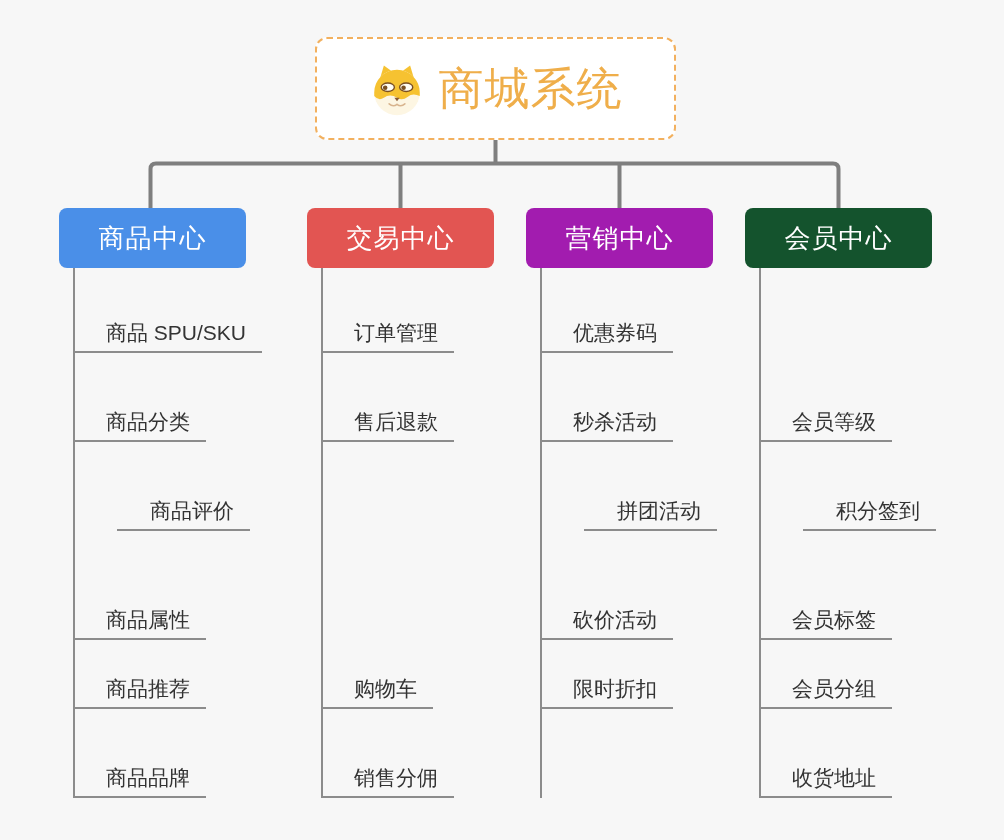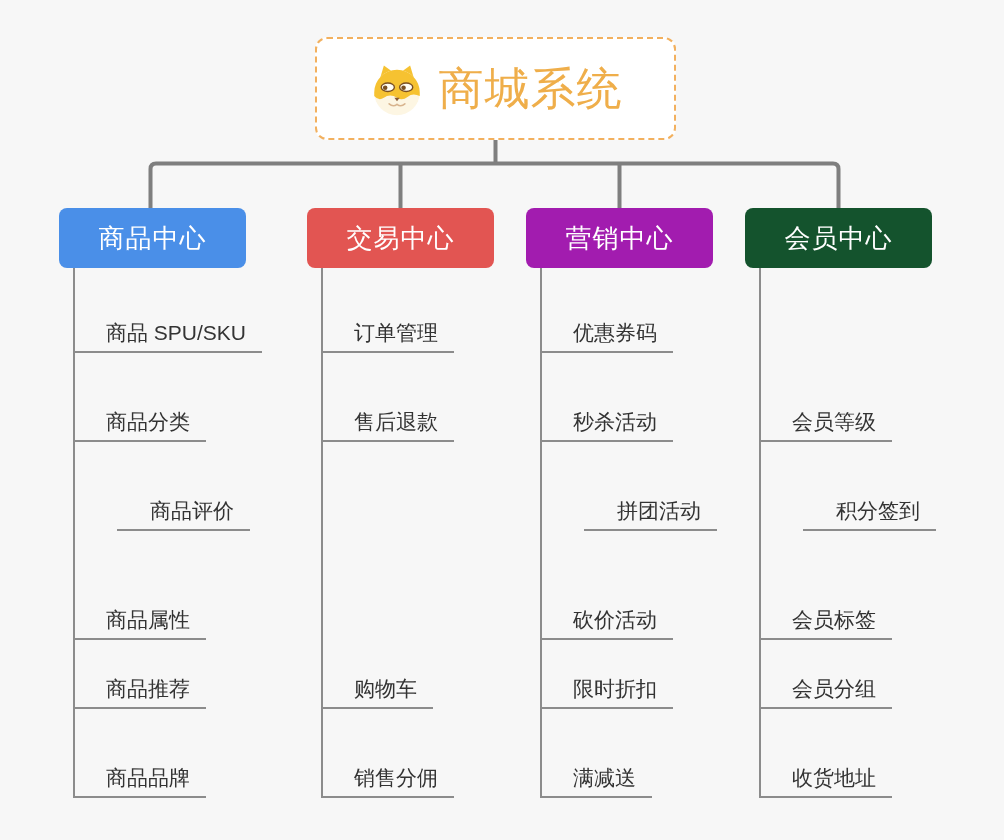--- a/index.html
+++ b/index.html
@@ -147,21 +147,20 @@
   </div>
 
   <div class="branch col-2">
     <div class="branch-header" style="background: #a21caf;">营销中心</div>
     <div class="trunk"></div>
     <div class="topic row-0">优惠券码</div>
     <div class="topic row-1">秒杀活动</div>
     <div class="topic row-2">拼团活动</div>
     <div class="topic row-4">限时折扣</div>
     <div class="topic row-3">砍价活动</div>
-    <div class="topic row-5">满减送</div>
   </div>
 
   <div class="branch col-3">
     <div class="branch-header" style="background: #14532d;">会员中心</div>
     <div class="trunk"></div>
     <div class="topic row-1">会员等级</div>
     <div class="topic row-2">积分签到</div>
     <div class="topic row-3">会员标签</div>
     <div class="topic row-4">会员分组</div>
     <div class="topic row-5">收货地址</div>

